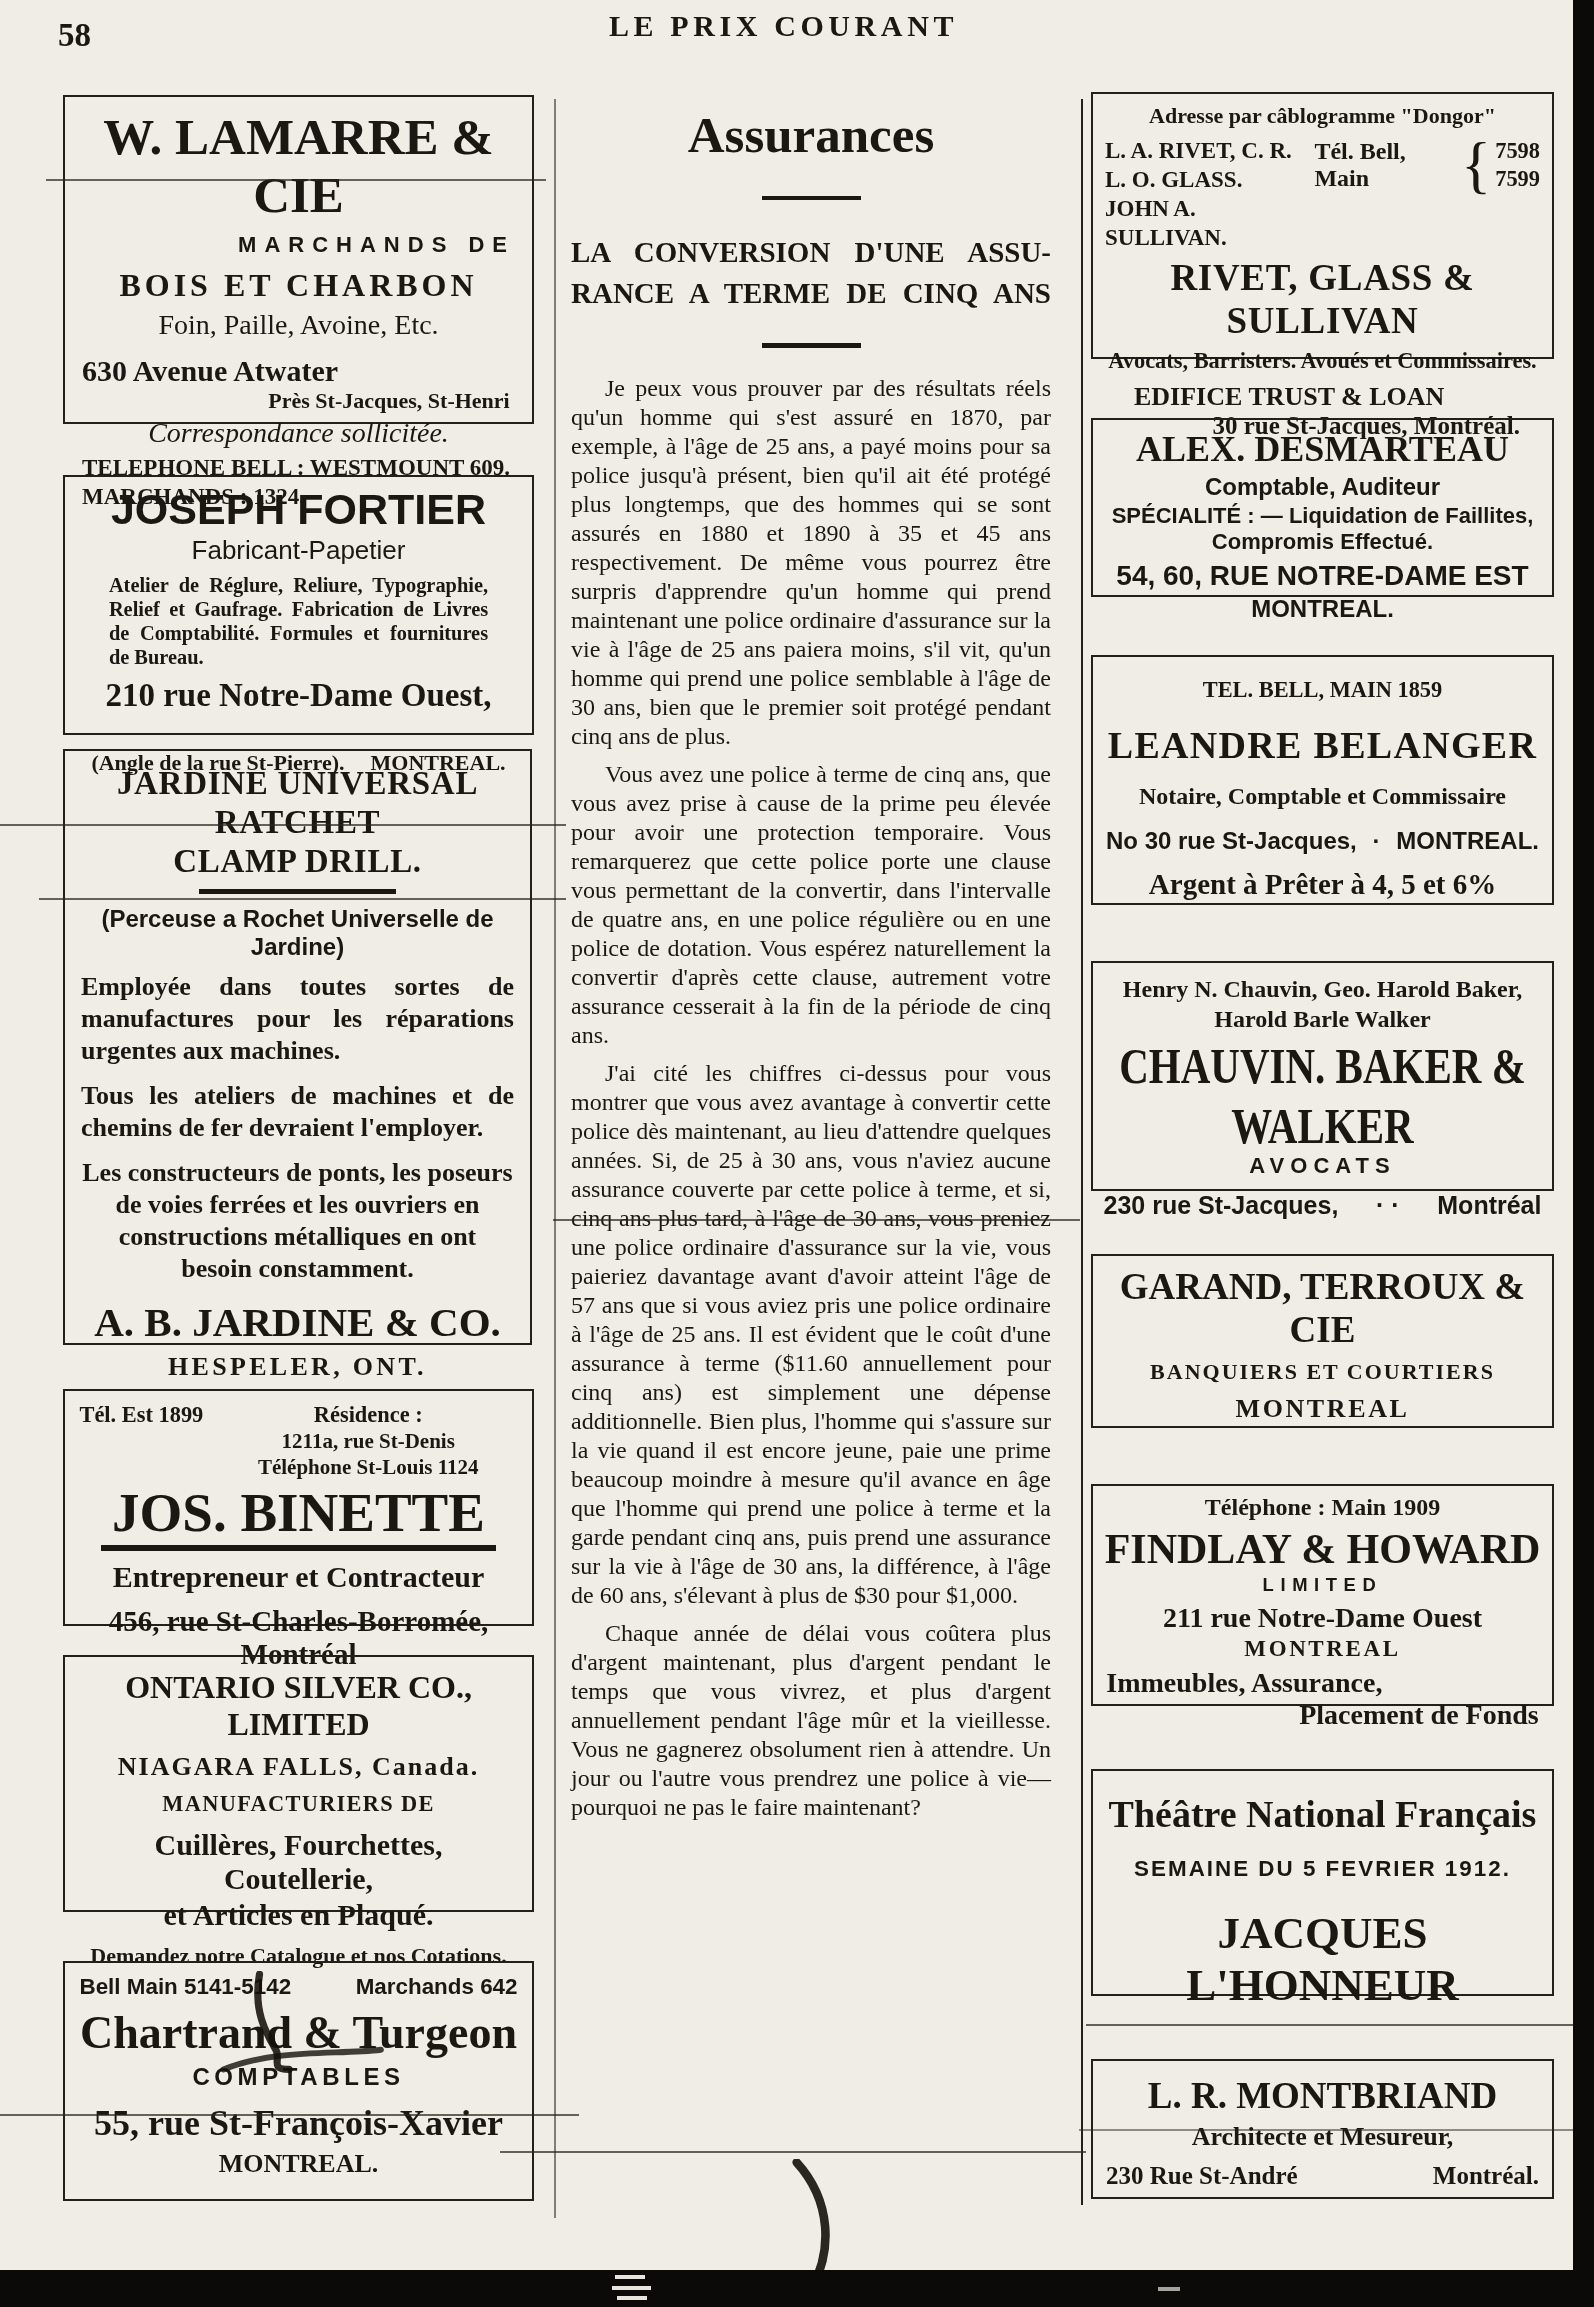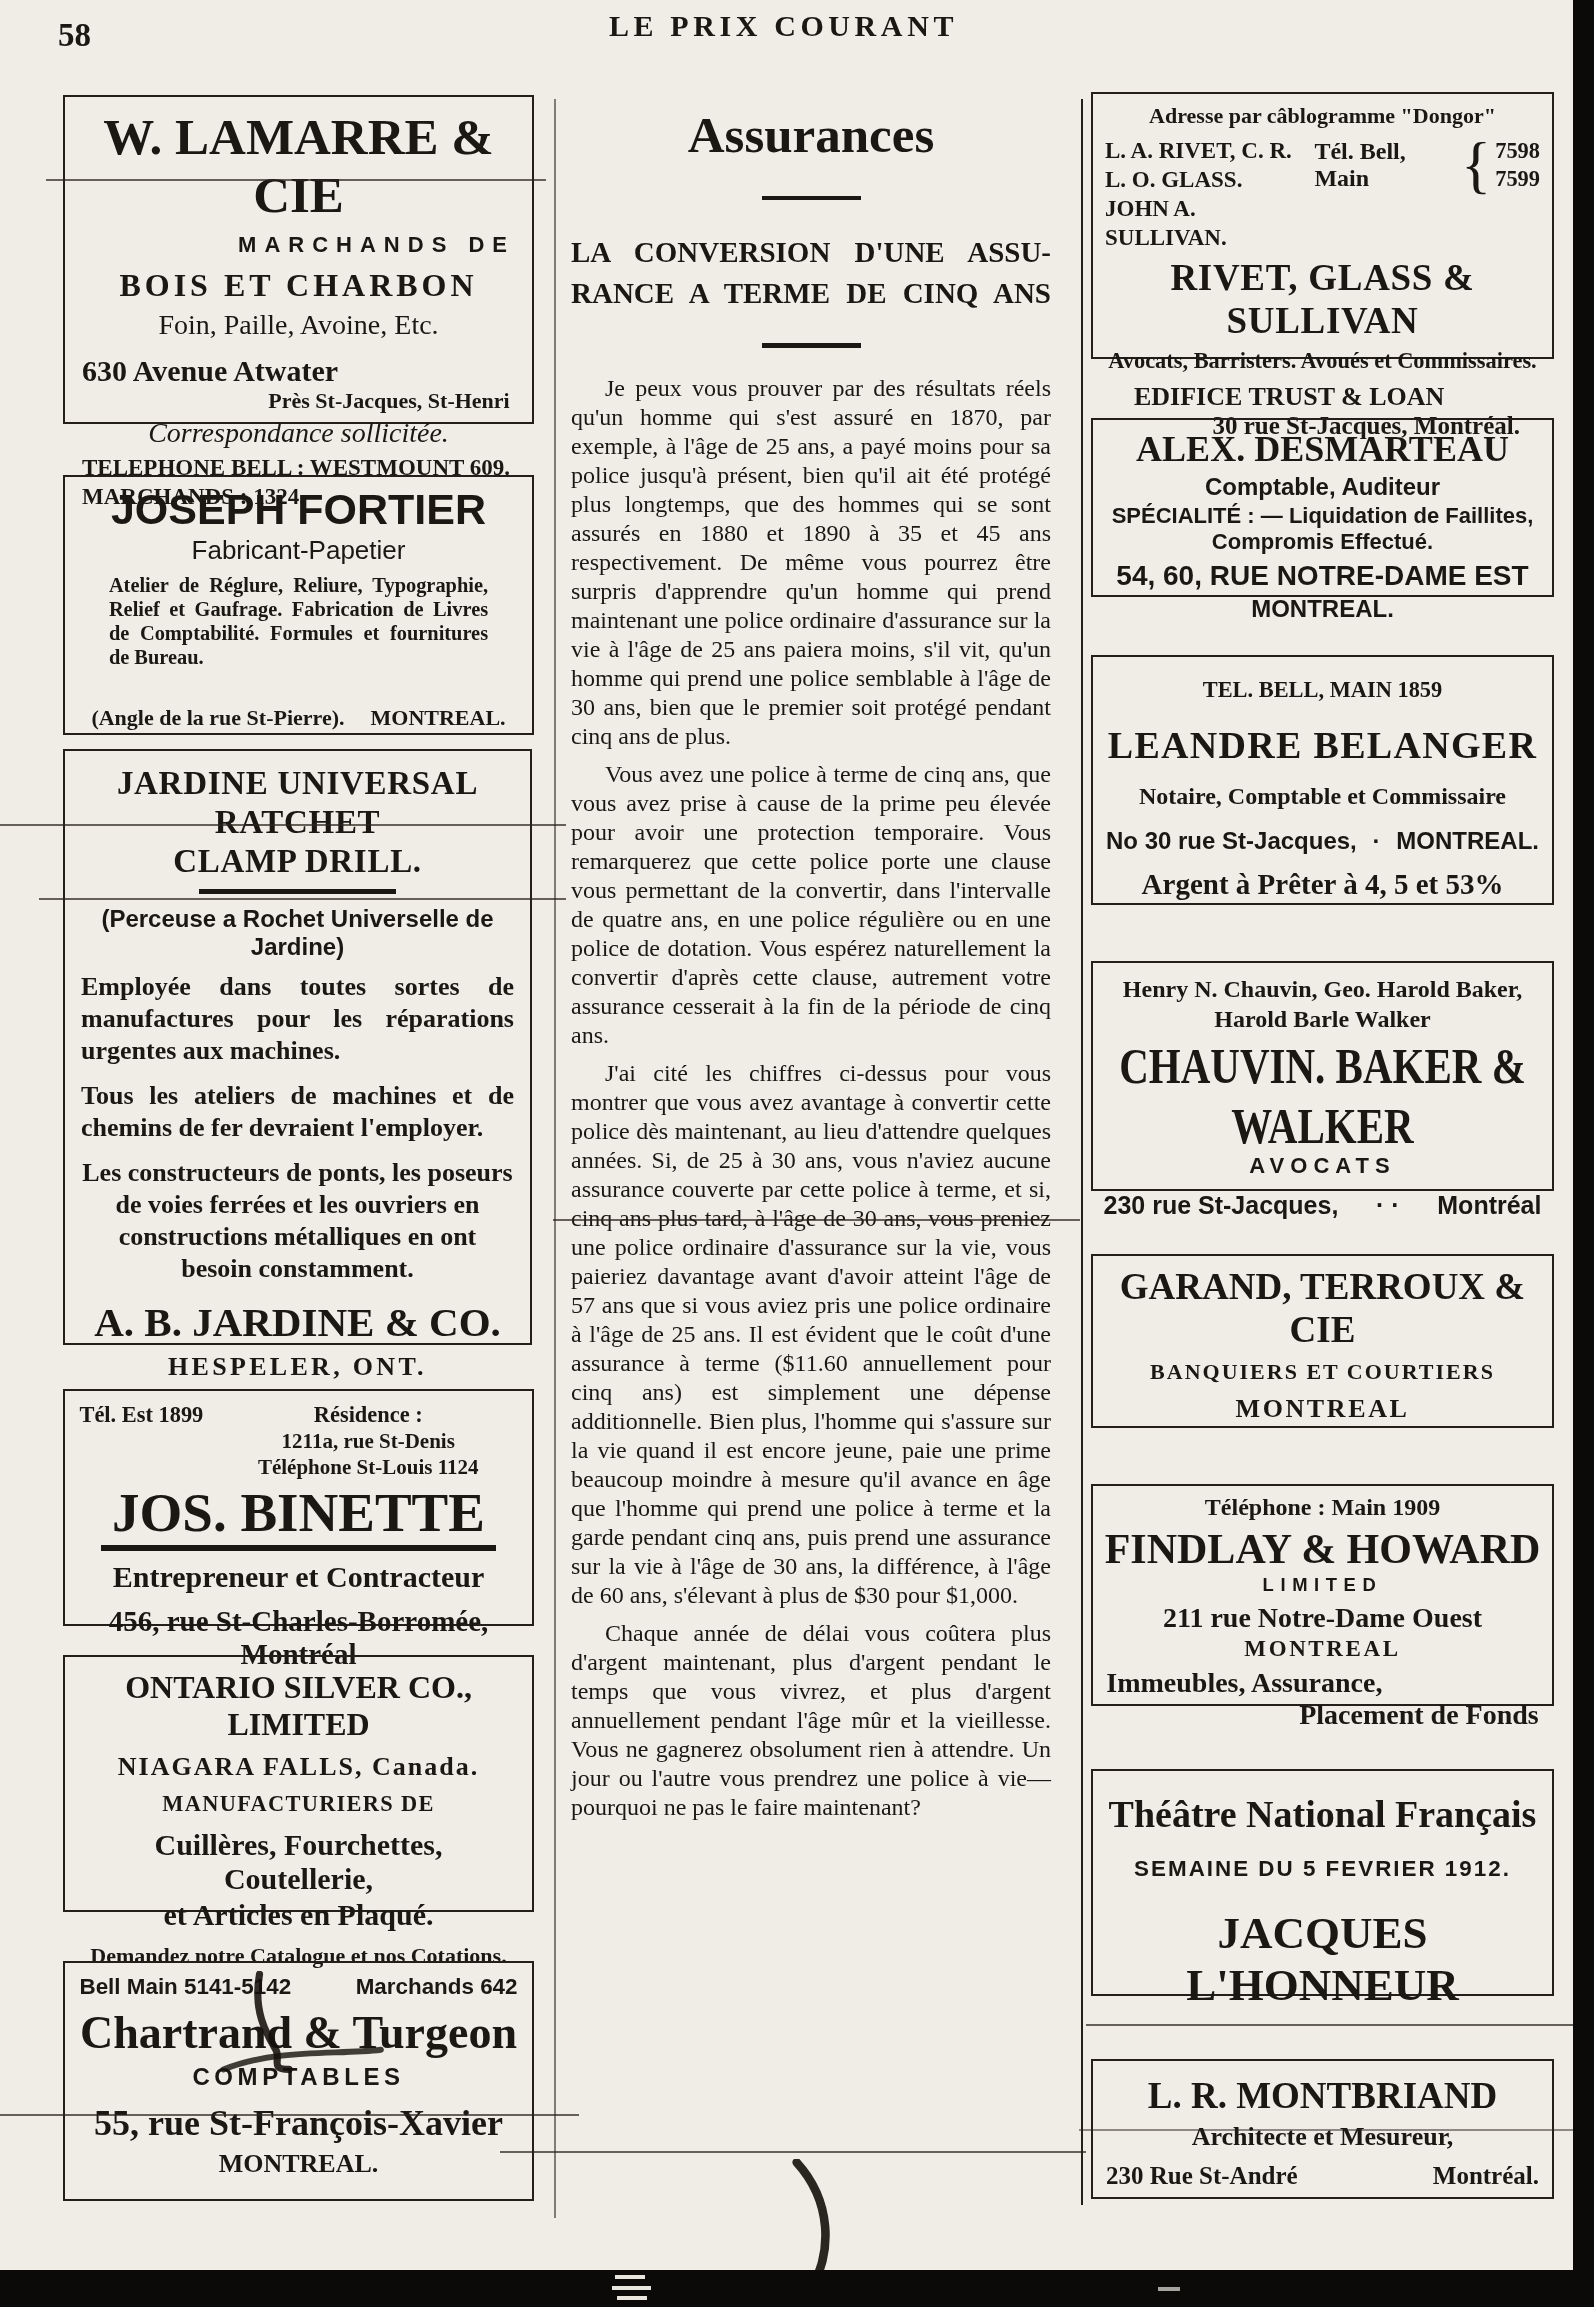--- a/index.html
+++ b/index.html
@@ -144,20 +144,21 @@
     <div class="lam-near">Près St-Jacques, St-Henri</div>
     <div class="lam-corr">Correspondance sollicitée.</div>
     <div class="lam-tel">TELEPHONE BELL : WESTMOUNT 609.</div>
     <div class="lam-merch">MARCHANDS : 1324.</div>
   </div>
 
   <div class="ad" id="ad-fortier">
     <div class="for-name">JOSEPH FORTIER</div>
     <div class="for-sub">Fabricant-Papetier</div>
     <div class="for-body">Atelier de Réglure, Reliure, Typographie, Relief et Gaufrage. Fabrication de Livres de Comptabilité. Formules et fournitures de Bureau.</div>
+    <div class="for-addr">210 rue Notre-Dame Ouest,</div>
     <div class="for-row">
       <span>(Angle de la rue St-Pierre).</span>
       <span>MONTREAL.</span>
     </div>
   </div>
 
   <div class="ad" id="ad-jardine">
     <div class="jar-t">JARDINE UNIVERSAL RATCHET</div>
     <div class="jar-t">CLAMP DRILL.</div>
     <div class="rule jar-rule"></div>
@@ -250,21 +251,21 @@
 
   <div class="ad" id="ad-belanger">
     <div class="bel-tel">TEL. BELL, MAIN 1859</div>
     <div class="bel-name">LEANDRE BELANGER</div>
     <div class="bel-sub">Notaire, Comptable et Commissaire</div>
     <div class="row bel-row">
       <span>No 30 rue St-Jacques,</span>
       <span>·</span>
       <span>MONTREAL.</span>
     </div>
-    <div class="bel-loan">Argent à Prêter à 4, 5 et 53%</div>
+    <div class="bel-loan">Argent à Prêter à 4, 5 et 6%</div>
   </div>
 
   <div class="ad" id="ad-chauvin">
     <div class="chv-p">Henry N. Chauvin, Geo. Harold Baker,</div>
     <div class="chv-p">Harold Barle Walker</div>
     <div class="chv-name">CHAUVIN. BAKER &amp; WALKER</div>
     <div class="chv-sub">AVOCATS</div>
     <div class="row chv-row">
       <span>230 rue St-Jacques,</span>
       <span>·      ·</span>

